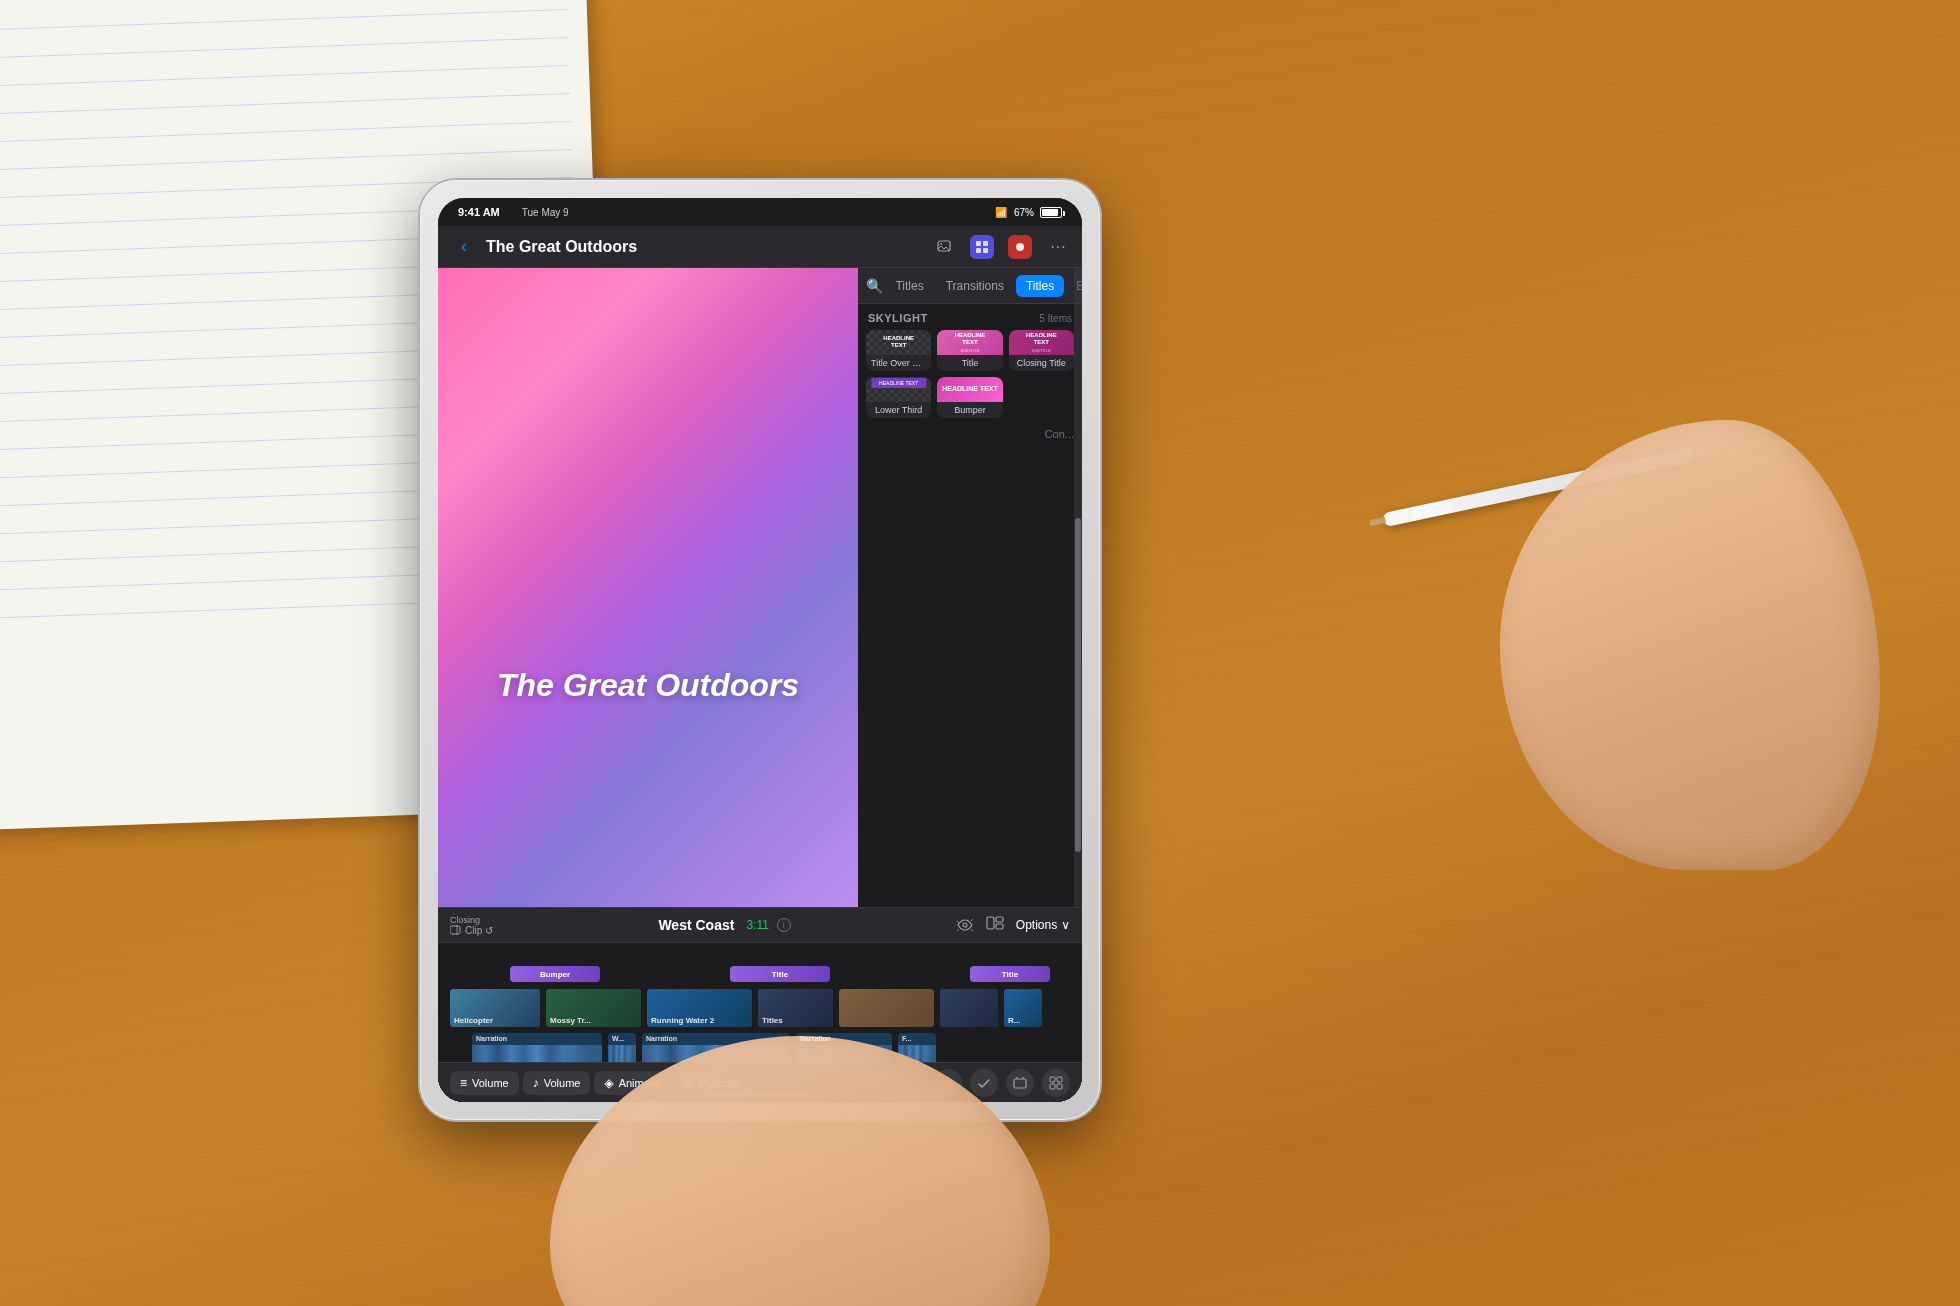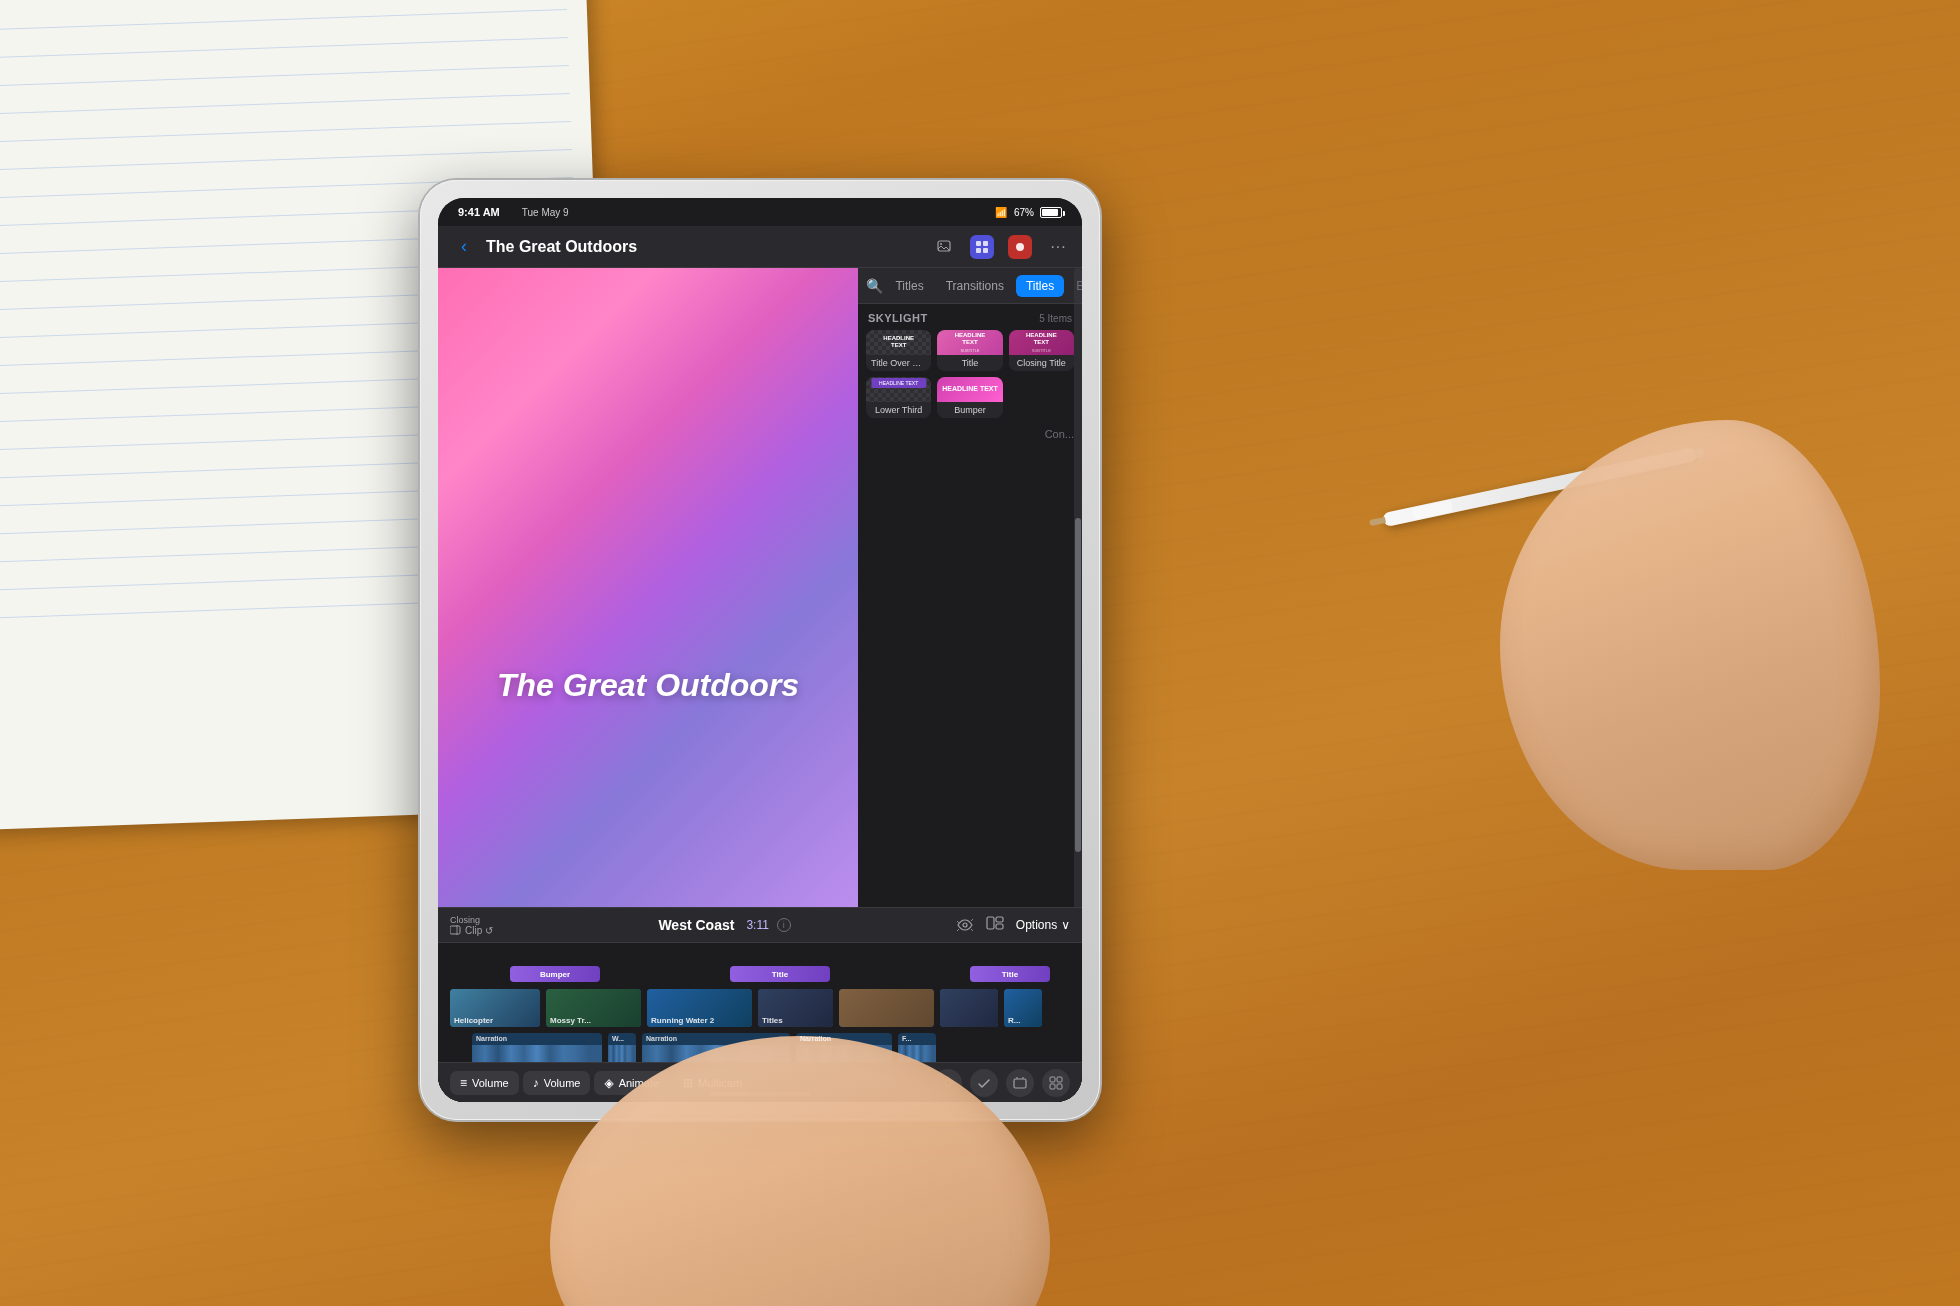--- a/index.html
+++ b/index.html
@@ -409,21 +409,21 @@
       padding: 0 12px;
       border-top: 1px solid #3a3a3e;
       border-bottom: 1px solid #3a3a3e;
     }
     .project-name {
       color: white;
       font-size: 14px;
       font-weight: 600;
     }
     .project-duration {
-      color: #c4b5fd;
+      color: #22c55e;
       font-size: 12px;
       margin-left: 8px;
     }
     .timeline-header-right {
       margin-left: auto;
       display: flex;
       align-items: center;
       gap: 12px;
     }
     .options-btn {

